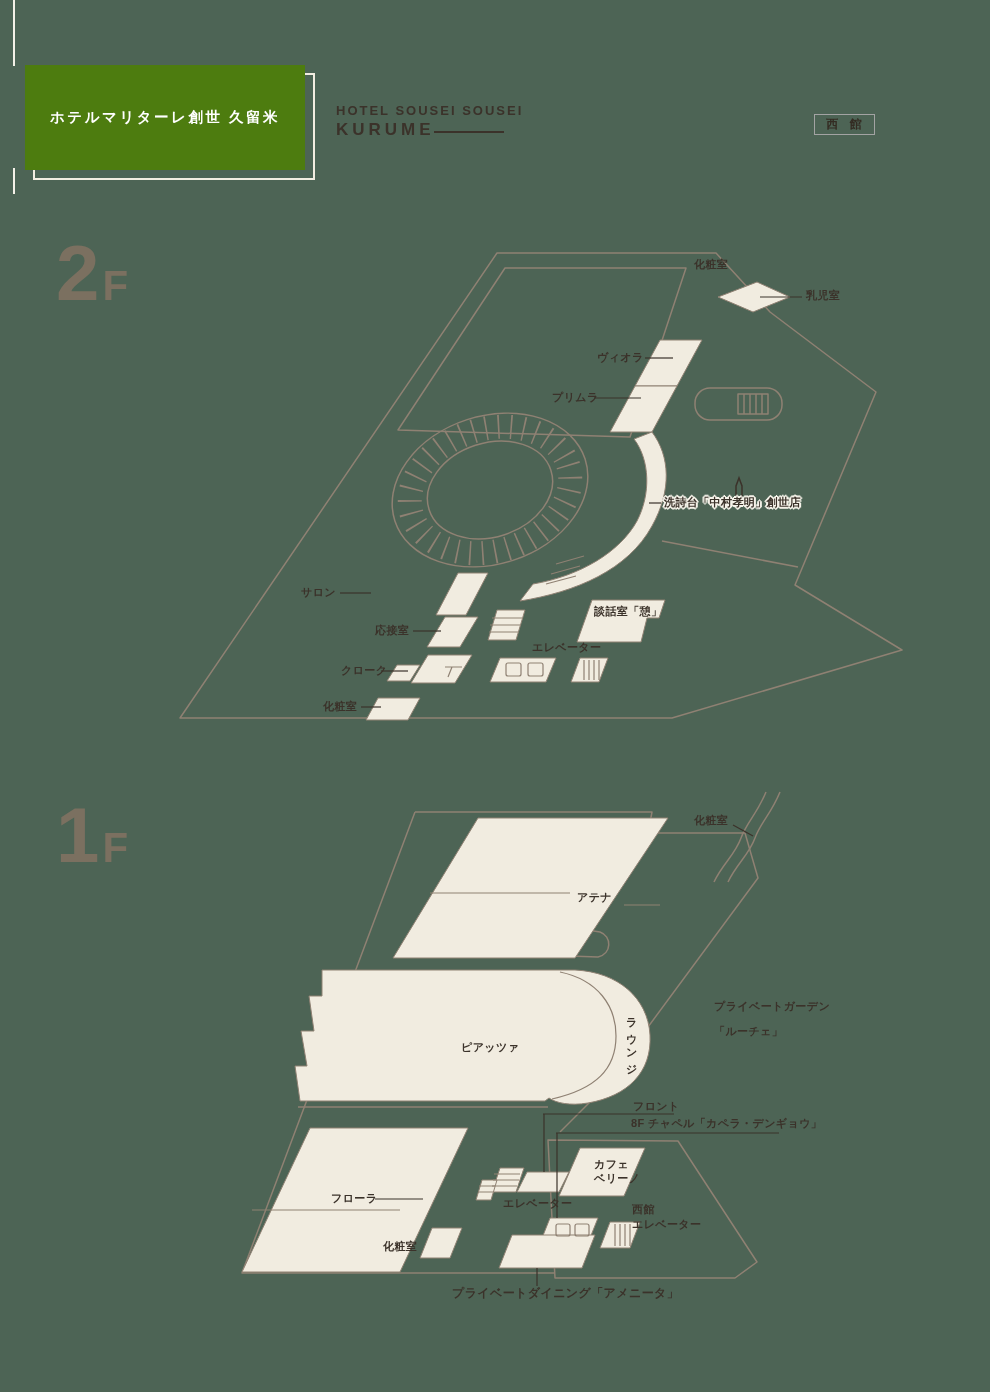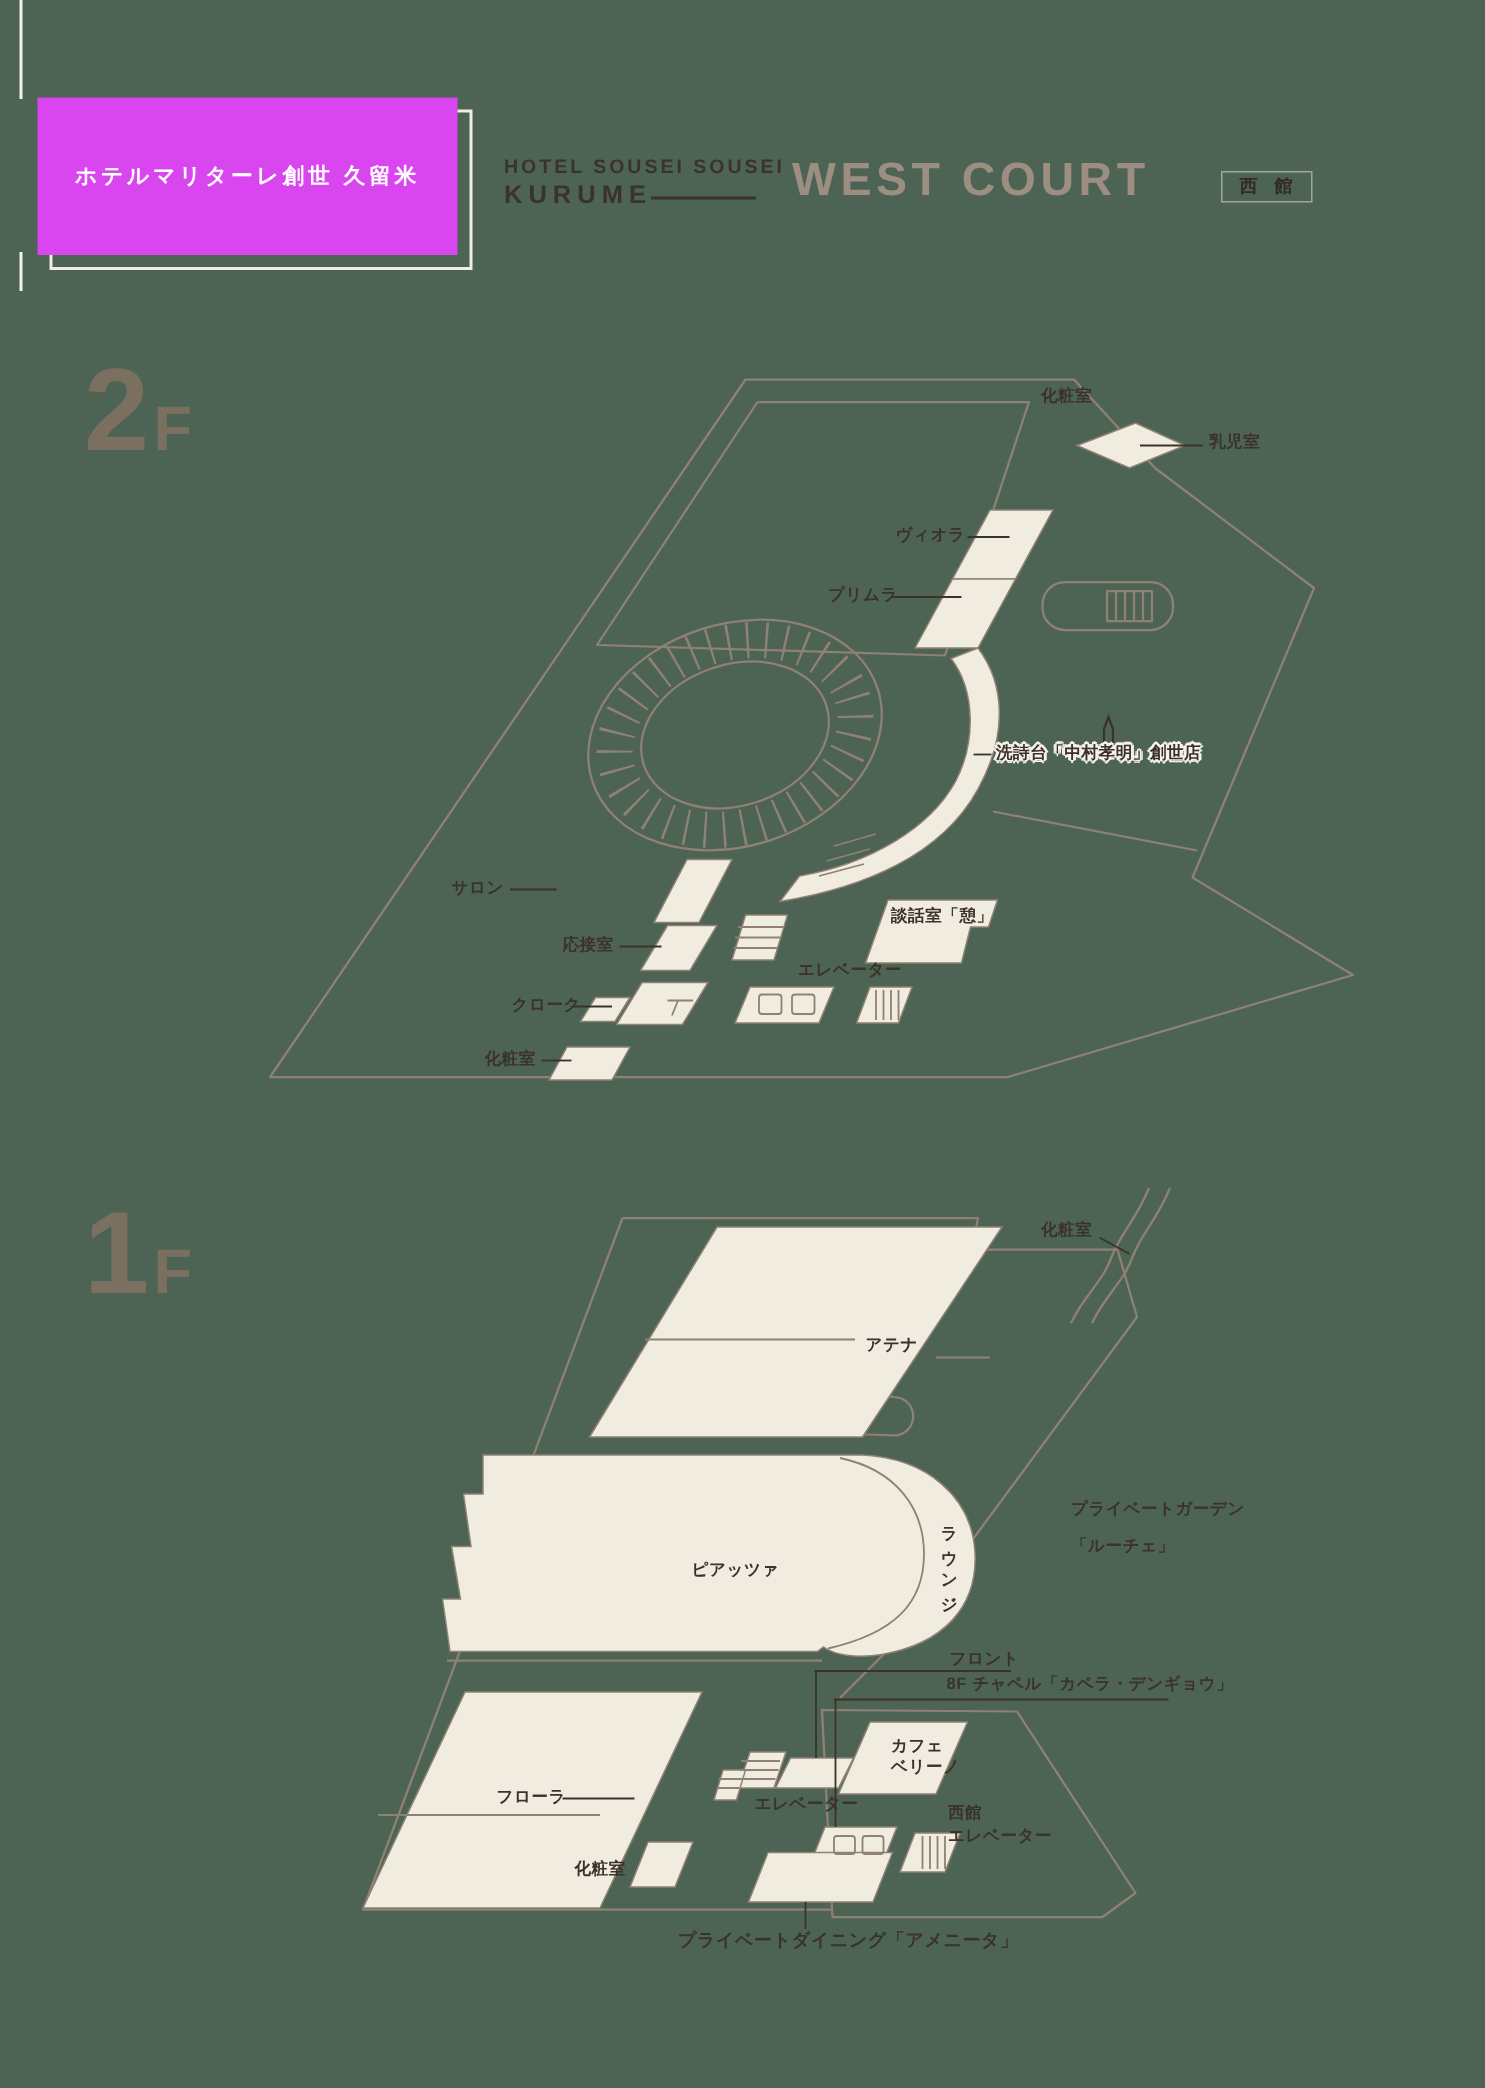--- a/index.html
+++ b/index.html
@@ -3,21 +3,21 @@
 <meta charset="utf-8">
 <style>
   html,body{margin:0;padding:0;background:#4D6455;}
   .page{position:relative;width:990px;height:1392px;background:#4D6455;overflow:hidden;
         font-family:"Liberation Sans",sans-serif;}
   .abs{position:absolute;}
   
   .deco-line{position:absolute;left:13px;width:2px;background:#F4F1E8;}
   
   .logo-border{position:absolute;left:33px;top:73px;width:278px;height:103px;border:2px solid #F2EDE1;}
-  .logo-box{position:absolute;left:25px;top:65px;width:280px;height:105px;background:#d946ef;
+  .logo-box{position:absolute;left:25px;top:65px;width:280px;height:105px;background:#4d7c0f;
             display:flex;flex-direction:column;justify-content:center;align-items:center;gap:9px;}
   .logo-jp{color:#FFFFFF;font-size:14.5px;letter-spacing:2.5px;font-weight:bold;}
   .logo-en{color:#FDFBF6;font-family:"DejaVu Serif",serif;font-size:30px;letter-spacing:7px;font-weight:600;}
   
   .hotel-en1{left:336px;top:103px;font-size:13px;font-weight:bold;letter-spacing:2px;color:#3B322A;}
   .hotel-en2{left:336px;top:120px;font-size:17px;font-weight:bold;letter-spacing:4px;color:#3B322A;}
   .kurume-line{left:434px;top:131px;width:70px;height:0;border-top:2px solid #3B322A;}
   .court{left:528px;top:102px;font-size:31px;font-weight:800;letter-spacing:3px;color:#9C8E81;}
   .badge{left:814px;top:114px;width:56px;height:19px;border:1px solid #a3a3a3;color:#332B22;
          font-size:12px;font-weight:bold;letter-spacing:4px;display:flex;align-items:center;
@@ -42,21 +42,20 @@
   <div class="deco-line" style="top:0;height:66px"></div>
   <div class="deco-line" style="top:168px;height:26px"></div>
 
   <div class="logo-border"></div>
   <div class="logo-box">
     <div class="logo-jp">ホテルマリターレ創世 久留米</div>
   </div>
   <div class="abs hotel-en1">HOTEL SOUSEI SOUSEI</div>
   <div class="abs hotel-en2">KURUME</div>
   <div class="abs kurume-line"></div>
-  <div class="abs court">WEST COURT</div>
   <div class="abs badge">西 館</div>
 
   <div class="floor-num" style="left:56px;top:238px">
     <span class="big">2</span>
     <span class="small">F</span>
   </div>
   <div class="floor-num" style="left:56px;top:800px">
     <span class="big">1</span>
     <span class="small">F</span>
   </div>

